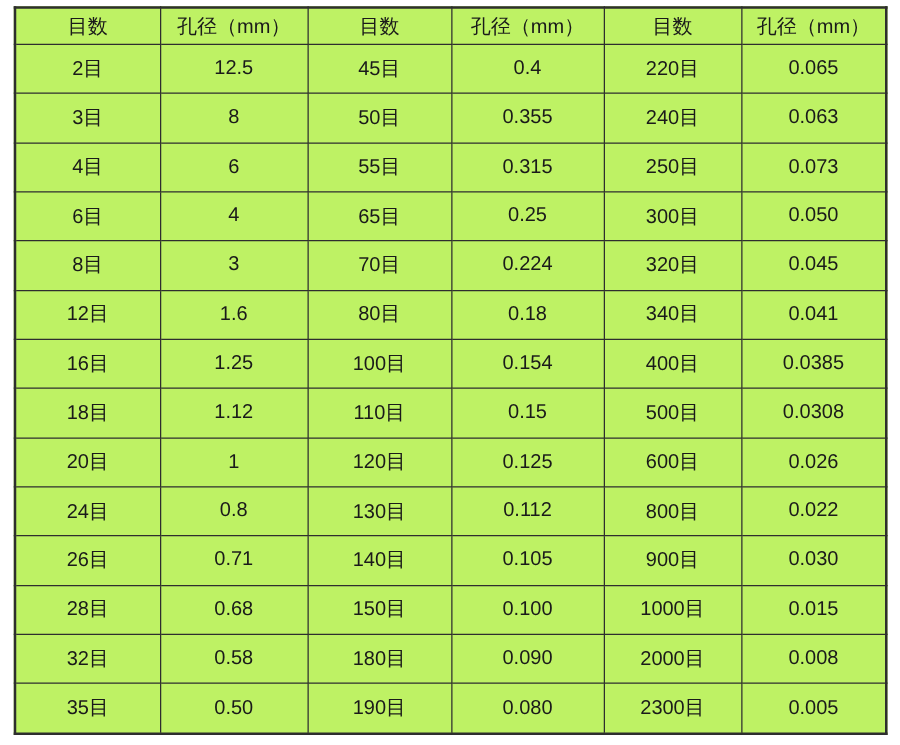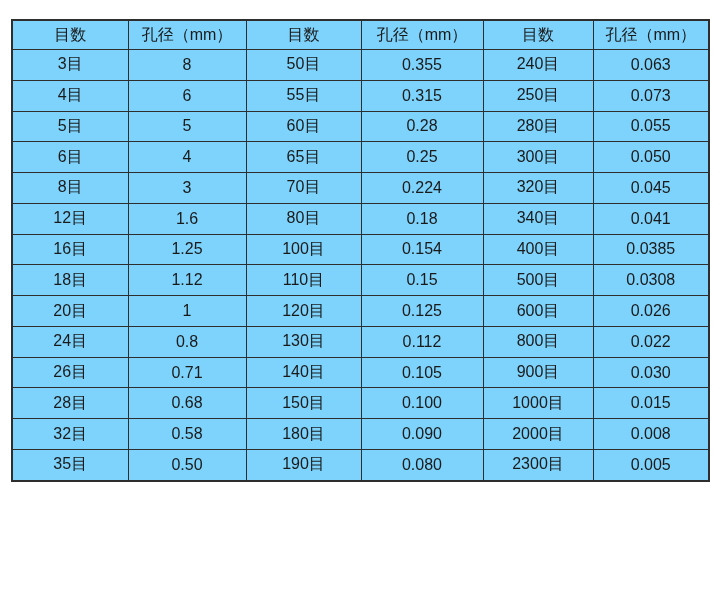--- a/index.html
+++ b/index.html
@@ -10,29 +10,29 @@
   .page {
     position: relative;
     width: 720px;
     height: 596px;
     background: #ffffff;
     overflow: hidden;
   }
   table.mesh-table {
     position: absolute;
     left: 11px;
-    top: 19px;
+    top: 5px;
     width: 697px;
-    height: 463px;
+    height: 583px;
     border-collapse: collapse;
     table-layout: fixed;
     font-family: "Liberation Sans", "DejaVu Sans", sans-serif;
     font-size: 16px;
     color: #1a1a1a;
-    background: #7dd3fc;
+    background: #bef264;
     border: 2px solid #2e2e2e;
   }
   table.mesh-table th,
   table.mesh-table td {
     border: 1px solid #2e2e2e;
     text-align: center;
     vertical-align: middle;
     padding: 0;
     font-weight: 500;
     white-space: nowrap;
@@ -60,42 +60,42 @@
           <th>目数</th>
           <th>孔径（mm）</th>
           <th>目数</th>
           <th>孔径（mm）</th>
           <th>目数</th>
           <th>孔径（mm）</th>
         </tr>
     </thead>
     <tbody>
         <tr>
+          <td>2目</td>
+          <td>12.5</td>
+          <td>45目</td>
+          <td>0.4</td>
+          <td>220目</td>
+          <td>0.065</td>
+        </tr>
+        <tr>
           <td>3目</td>
           <td>8</td>
           <td>50目</td>
           <td>0.355</td>
           <td>240目</td>
           <td>0.063</td>
         </tr>
         <tr>
           <td>4目</td>
           <td>6</td>
           <td>55目</td>
           <td>0.315</td>
           <td>250目</td>
           <td>0.073</td>
-        </tr>
-        <tr>
-          <td>5目</td>
-          <td>5</td>
-          <td>60目</td>
-          <td>0.28</td>
-          <td>280目</td>
-          <td>0.055</td>
         </tr>
         <tr>
           <td>6目</td>
           <td>4</td>
           <td>65目</td>
           <td>0.25</td>
           <td>300目</td>
           <td>0.050</td>
         </tr>
         <tr>

